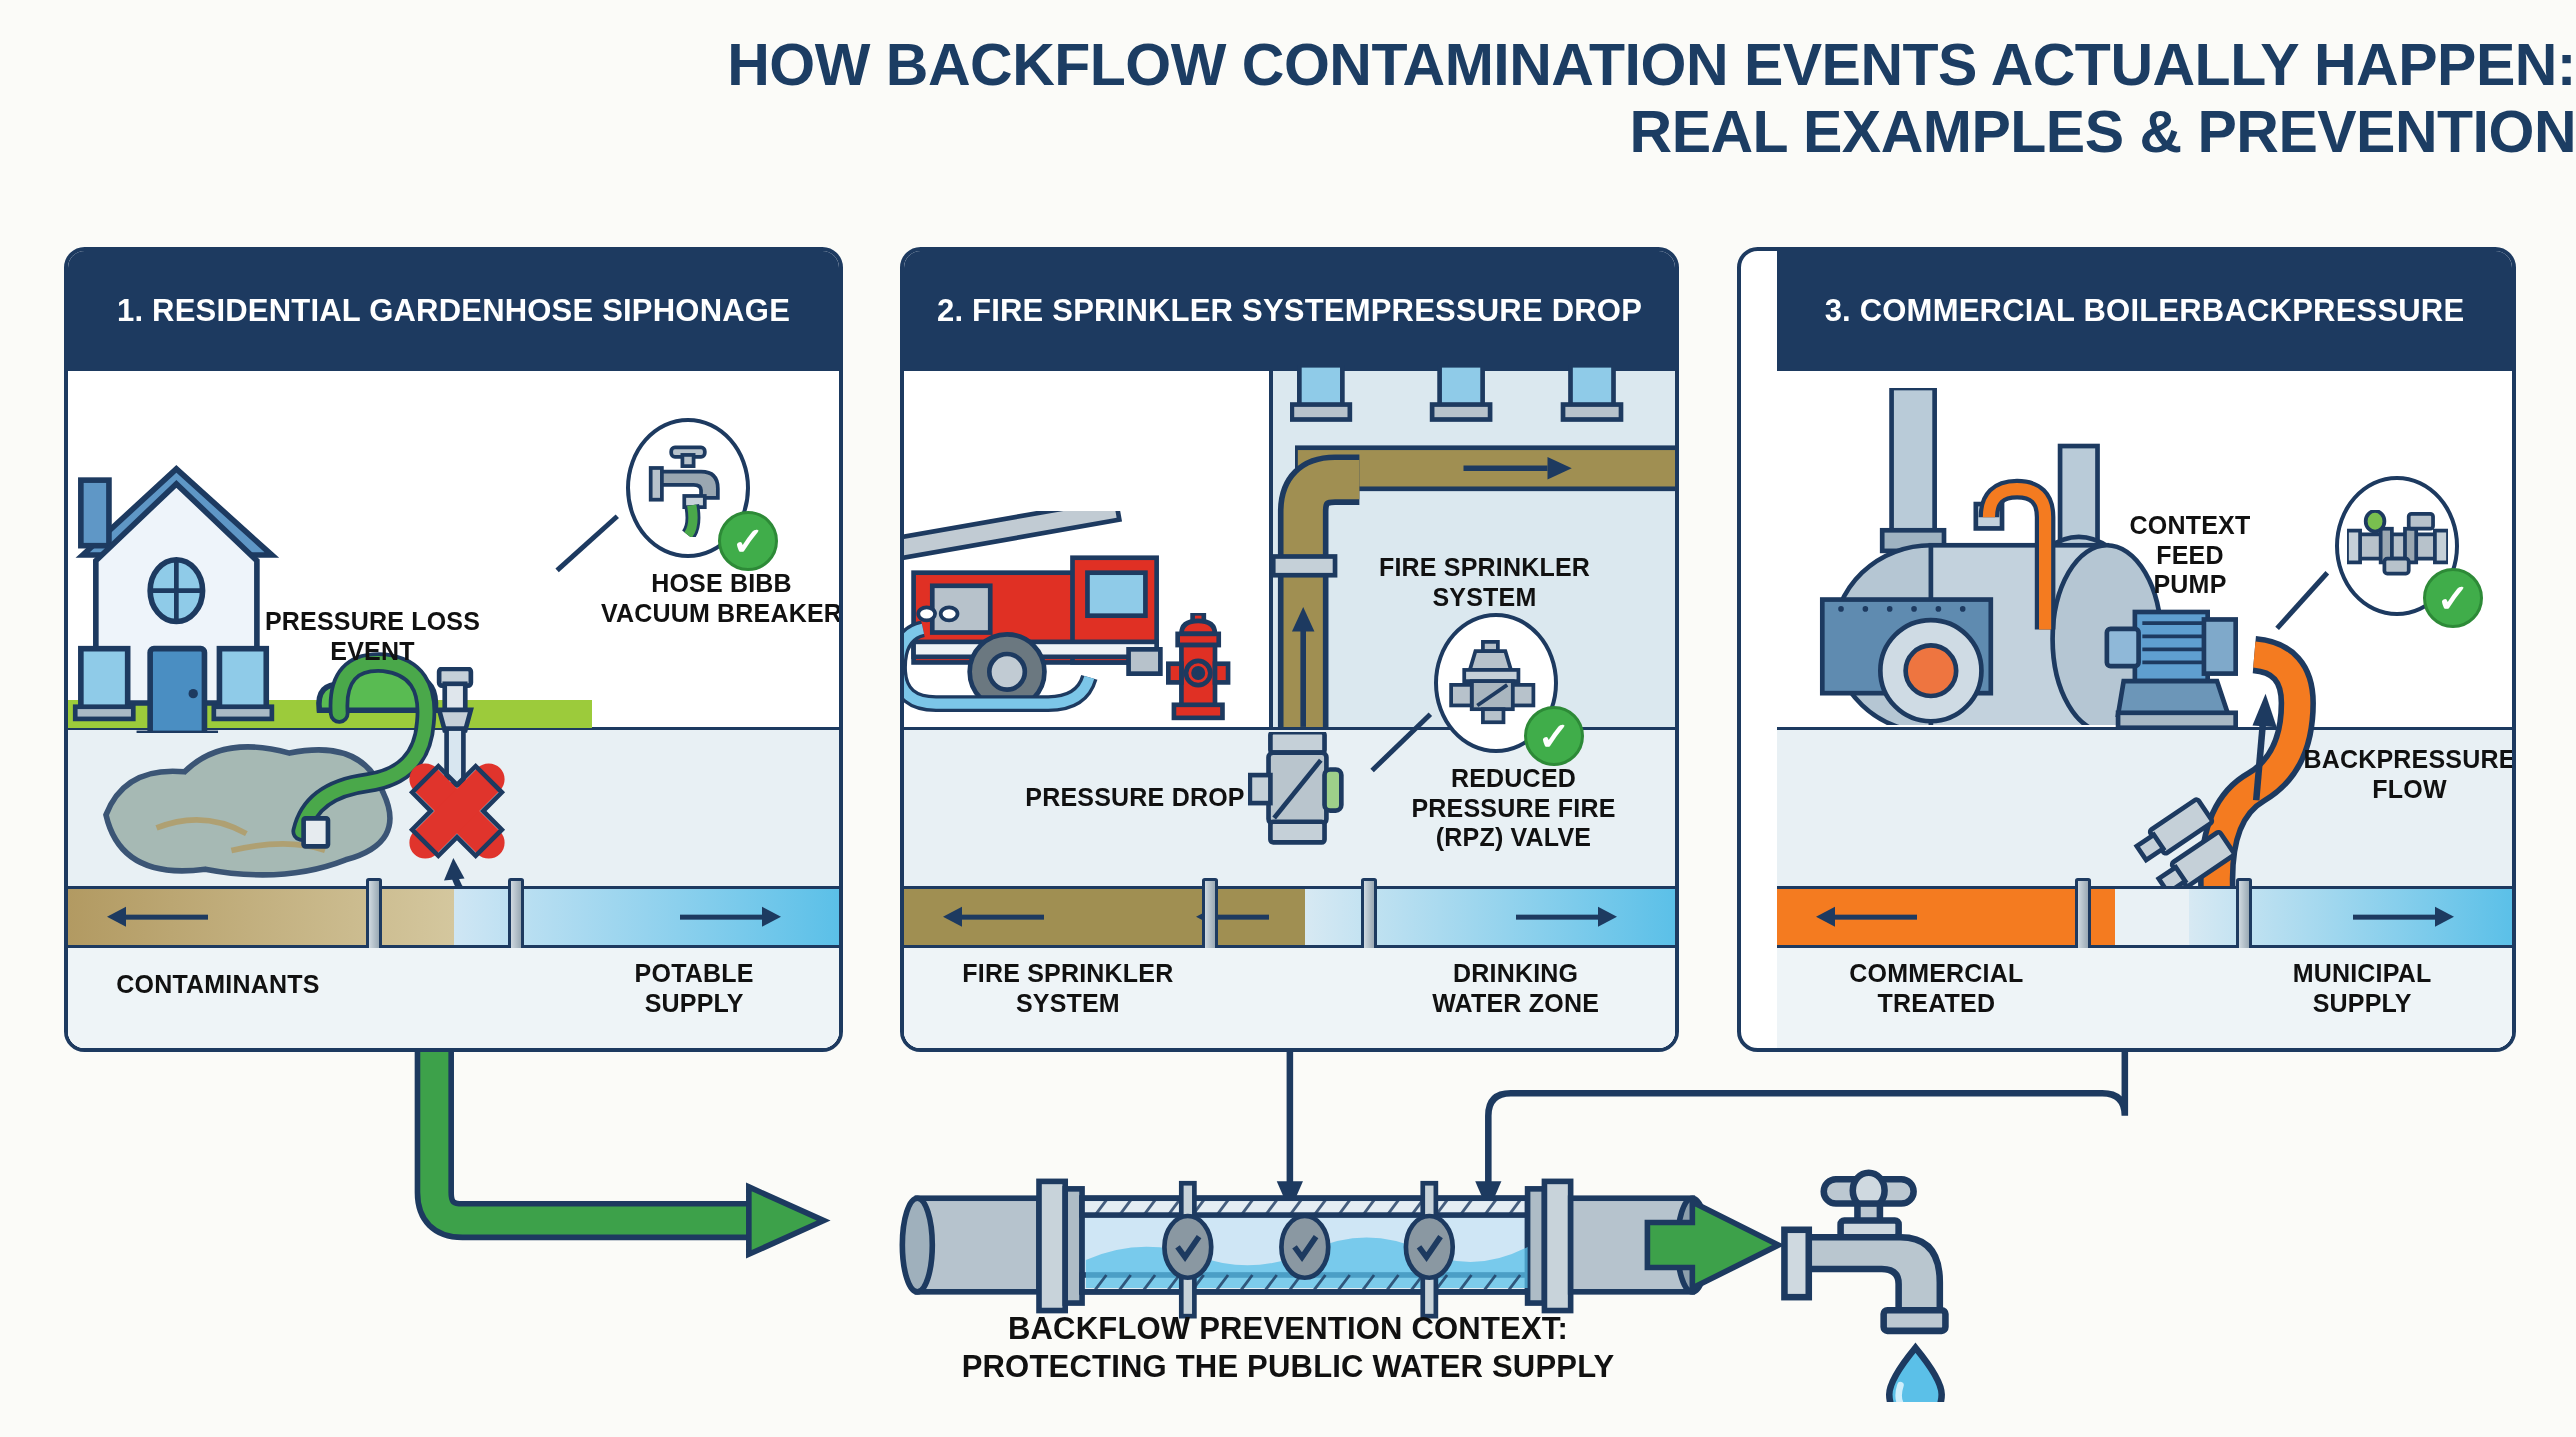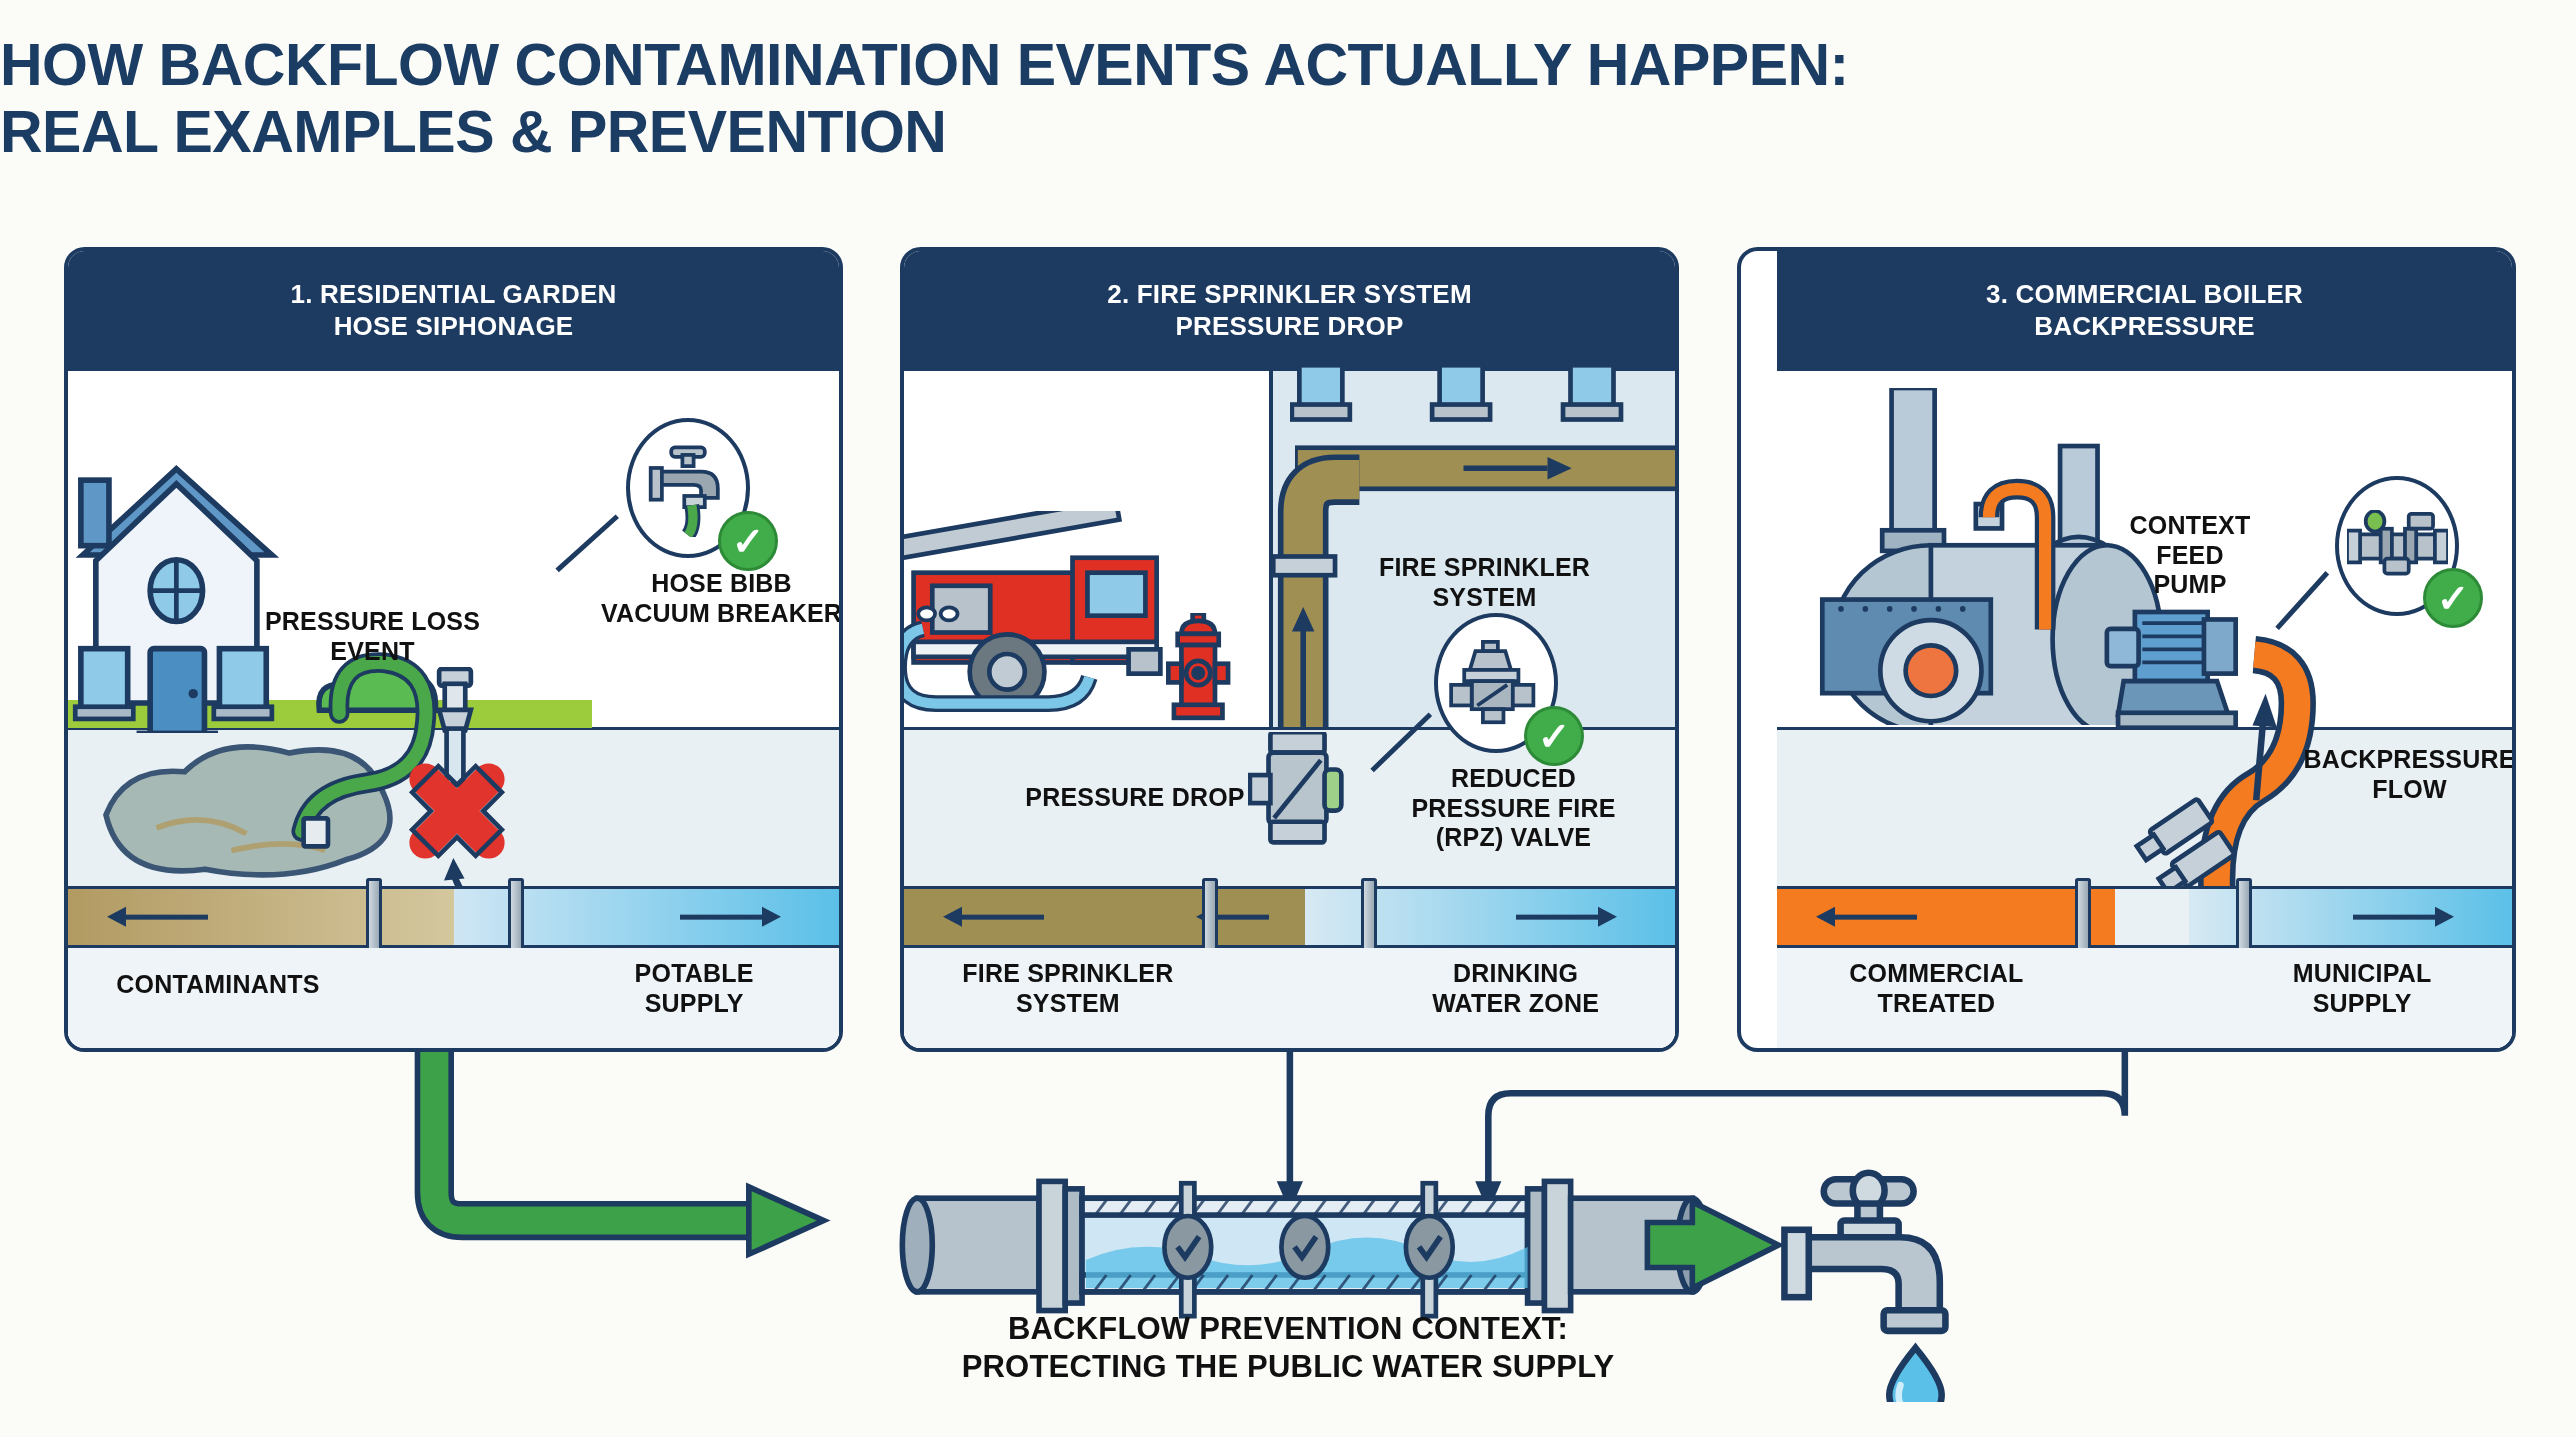--- a/index.html
+++ b/index.html
@@ -8,21 +8,21 @@
     background:#fbfbf8;
     font-family:"Liberation Sans", sans-serif;
     position:relative;
     overflow:hidden;
   }
   #root { position:absolute; inset:0; }
 
   
   .title-wrap{
     position:absolute; left:0; right:0; top:32px;
-    text-align:left;
+    text-align:right;
   }
   .title-line{
     color:#1c3d63;
     font-weight:bold;
     font-size:59px;
     letter-spacing:-0.5px;
     line-height:1.14;
     white-space:nowrap;
   }
 
@@ -37,23 +37,23 @@
     overflow:hidden;
   }
   #panel1{ left:64px;  width:779px; }
   #panel2{ left:900px; width:779px; }
   #panel3{ left:1737px;width:779px;padding-left:36px; }
 
   .panel-head{
     height:120px;
     background:#1d3a60;
     color:#ffffff;
-    display:flex; flex-direction:column;
+    display:flex; flex-direction:row;
     align-items:center; justify-content:center;
-    font-weight:bold; font-size:26px; line-height:1.22;
+    font-weight:bold; font-size:31px; line-height:1.22;
     text-align:center;
     letter-spacing:0.2px;
   }
   .panel-body{ position:relative; height:681px; background:#ffffff; }
 
   
   .stratum{ position:absolute; left:0; right:0; }
   .sky{ top:0; height:356px; background:#ffffff; }
   .soil-upper{ top:356px; height:159px; background:#e8f0f4; border-top:3.7px solid #1d3a60; }
   .pipe-band{ top:515px; height:62px; background:#e9f1f5; border-top:3.7px solid #1d3a60; border-bottom:3.7px solid #1d3a60;}

